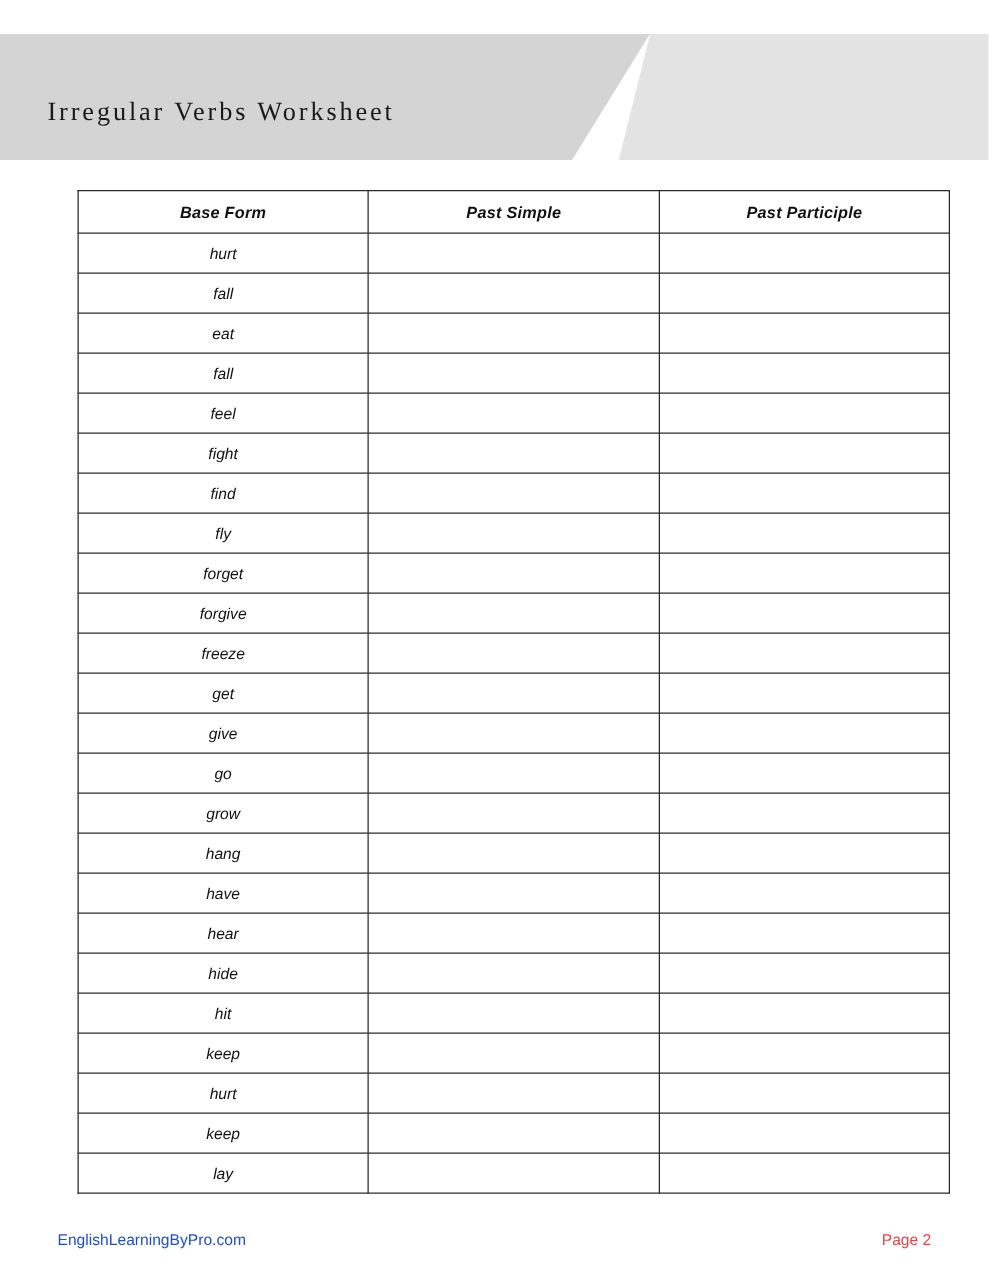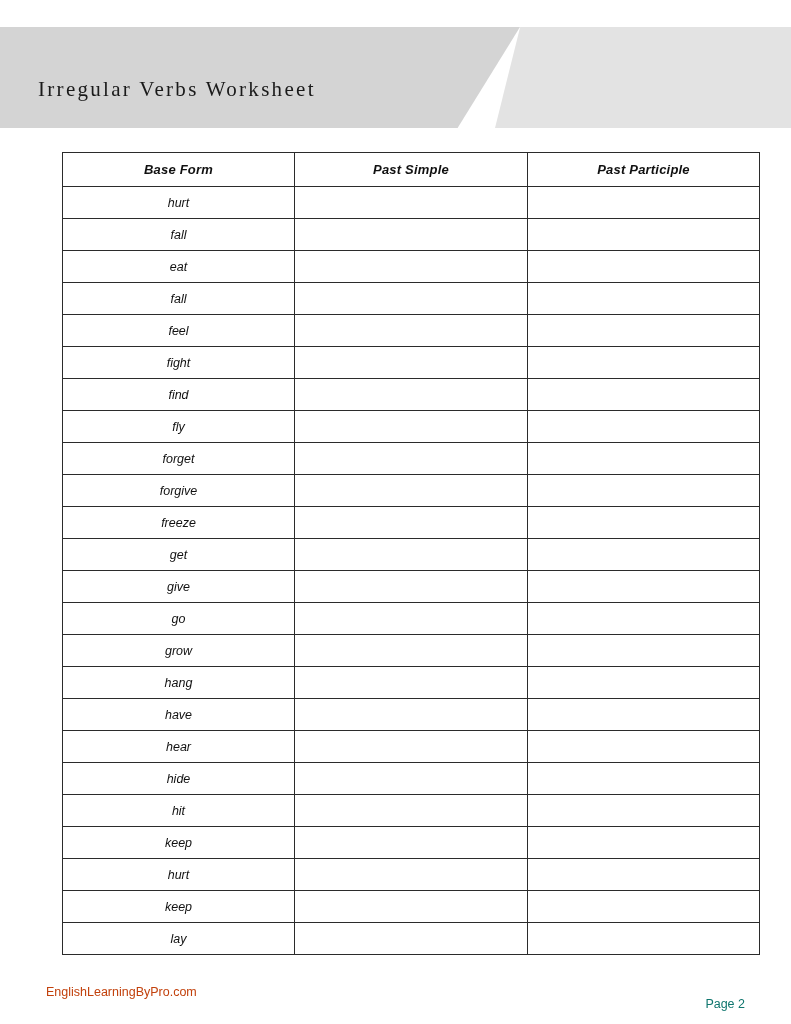--- a/index.html
+++ b/index.html
@@ -92,29 +92,29 @@
     left: 0;
     top: 985px;
     width: 791px;
     height: 22px;
   }
   .footer-left {
     position: absolute;
     left: 46px;
     top: 0;
     font-size: 12.5px;
-    color: #c2410c;
+    color: #1d4ed8;
     white-space: nowrap;
   }
   .footer-right {
     position: absolute;
     right: 46px;
-    top: 12px;
+    top: 0;
     font-size: 12.5px;
-    color: #0f766e;
+    color: #ef4444;
     white-space: nowrap;
   }
 </style>
 </head>
 <body>
 
 <div class="banner">
   <div class="banner-left"></div>
   <div class="banner-right"></div>
   <div class="banner-title">Irregular Verbs Worksheet</div>

